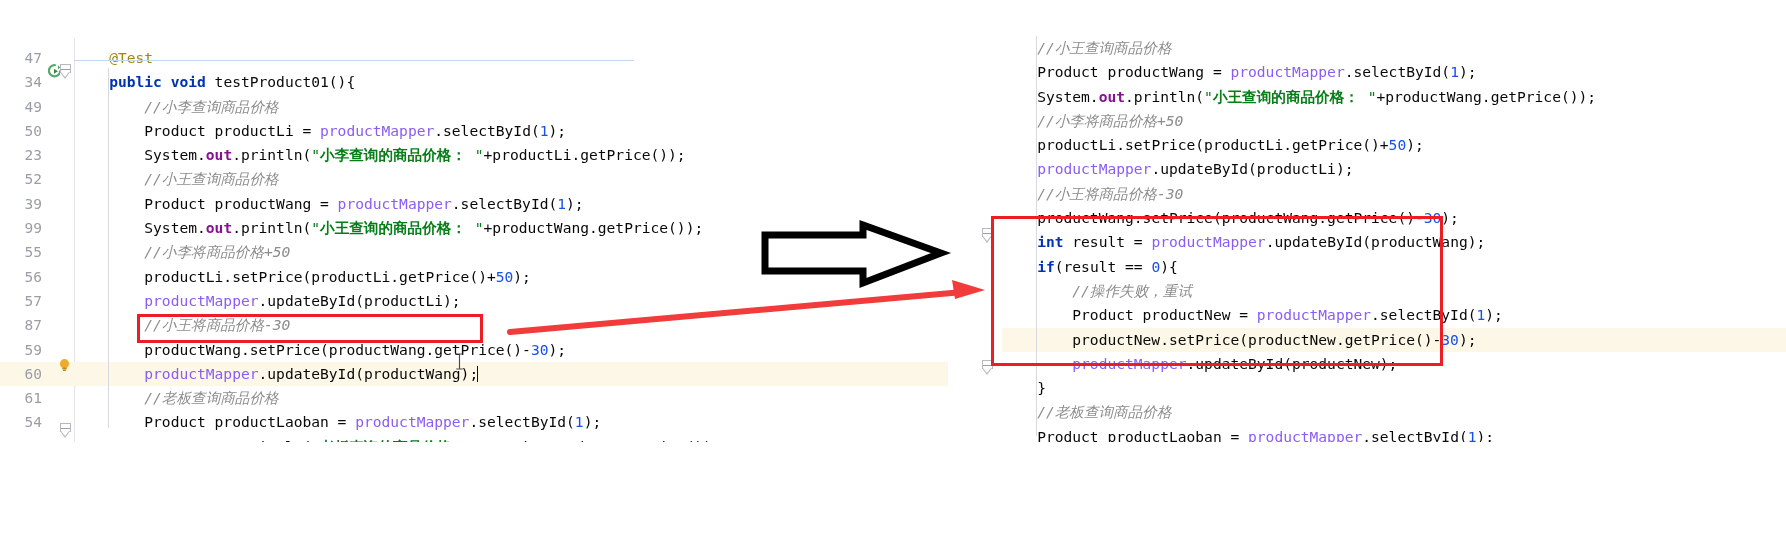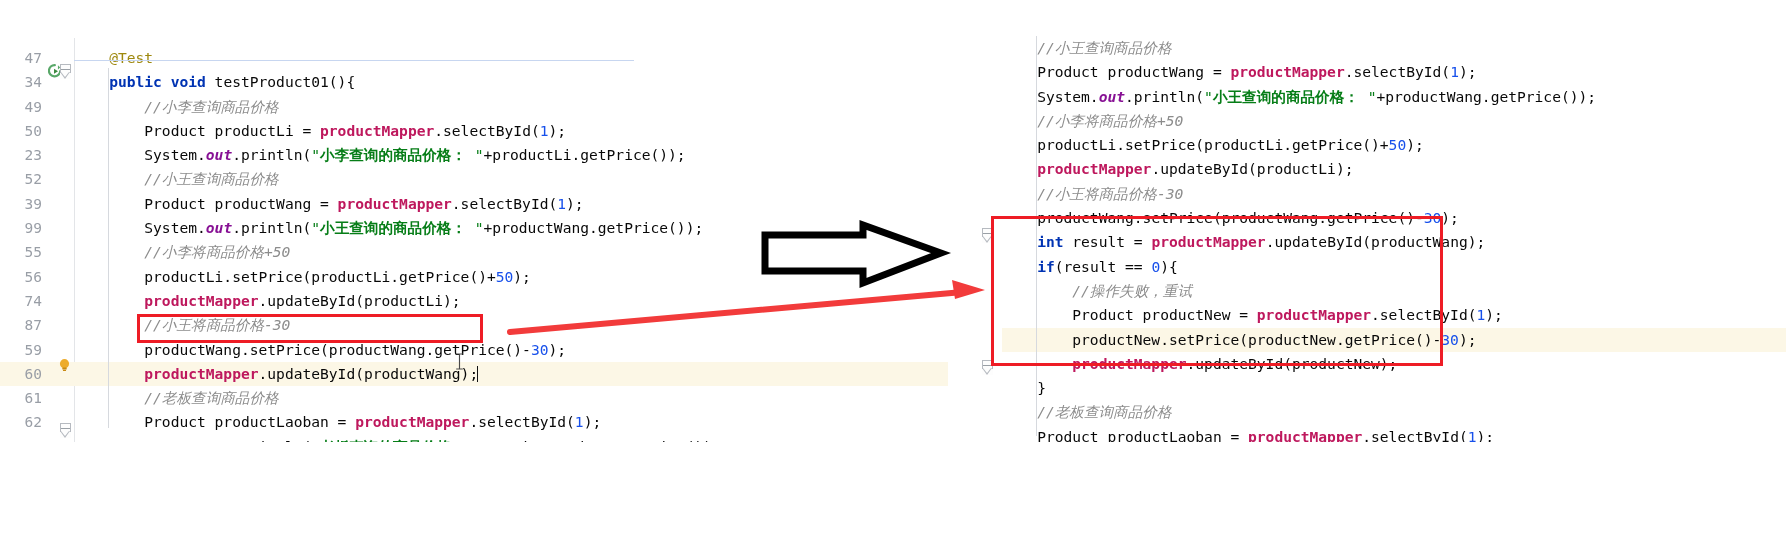--- a/index.html
+++ b/index.html
@@ -125,22 +125,22 @@
 
   
   .indent-guide {
     position: absolute;
     width: 1px;
     background: #d6d9de;
   }
 
   
   .kw       { color: #0033b3; font-weight: bold; }
-  .field    { color: #be185d; font-weight: bold; }
-  .static-f { color: #871094; font-style: italic; font-weight: bold; }
+  .field    { color: #8b5cf6; font-weight: normal; }
+  .static-f { color: #871094; font-weight: bold; }
   .num      { color: #1750eb; }
   .str      { color: #067d17; }
   .str-cn   { color: #067d17; font-weight: bold; }
   .cmt      { color: #8c8c8c; font-style: italic; margin-top: 16px; }
   .anno     { color: #9e880d; }
 
   
   .caret {
     display: inline-block;
     width: 0;
@@ -188,26 +188,26 @@
         <div>47</div>
         <div>34</div>
         <div>49</div>
         <div>50</div>
         <div>23</div>
         <div>52</div>
         <div>39</div>
         <div>99</div>
         <div>55</div>
         <div>56</div>
-        <div>74</div>
+        <div>57</div>
         <div>87</div>
         <div>59</div>
         <div>60</div>
         <div>61</div>
-        <div>62</div>
+        <div>54</div>
         <div>63</div>
       </div>
     <div class="icon-col">
 
       <svg class="run-icon" viewBox="0 0 16 16">
         <path d="M7.3 1.2A6 6 0 1 0 13 7.5" fill="none" stroke="#59a869" stroke-width="2.3" stroke-linecap="round"></path>
         <path d="M10.6 1.4l2.4 2.2-2.4 2.2z" fill="#59a869"></path>
         <path d="M6.4 5.1l4.3 2.6-4.3 2.6z" fill="#3d8b41"></path>
       </svg>
 

